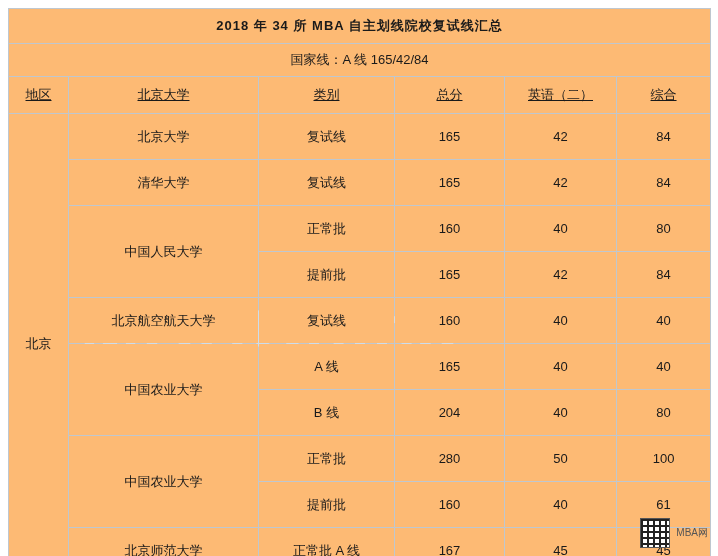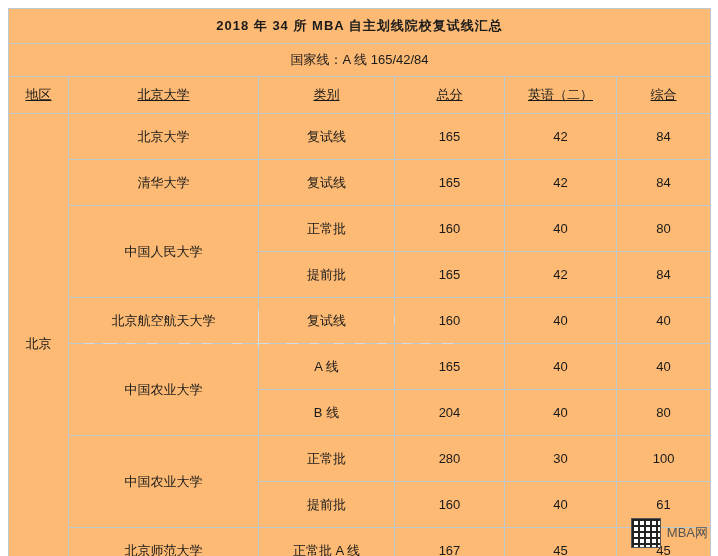--- a/index.html
+++ b/index.html
@@ -85,21 +85,21 @@
     width: 30px;
     height: 30px;
     background:
       linear-gradient(90deg, #222 2px, transparent 2px) 0 0/6px 6px,
       linear-gradient(#222 2px, transparent 2px) 0 0/6px 6px,
       #ffffff;
     border: 1px solid #555;
     box-sizing: border-box;
   }
   .footer-badge .badge-label {
-    font-size: 13px;
+    font-size: 10px;
     color: #555;
   }
   .col-region { width: 60px; }
   .col-school { width: 190px; }
   .col-type   { width: 136px; }
   .col-total  { width: 110px; }
   .col-eng    { width: 112px; }
   .col-comp   { width: 94px; }
 </style>
 </head>
@@ -186,21 +186,21 @@
         <td class="data-cell">B 线</td>
         <td class="data-cell">204</td>
         <td class="data-cell">40</td>
         <td class="data-cell">80</td>
       </tr>
 
       <tr>
         <td class="data-cell" rowspan="2">中国农业大学</td>
         <td class="data-cell">正常批</td>
         <td class="data-cell">280</td>
-        <td class="data-cell">30</td>
+        <td class="data-cell">50</td>
         <td class="data-cell">100</td>
       </tr>
 
       <tr>
         <td class="data-cell">提前批</td>
         <td class="data-cell">160</td>
         <td class="data-cell">40</td>
         <td class="data-cell">61</td>
       </tr>
 

